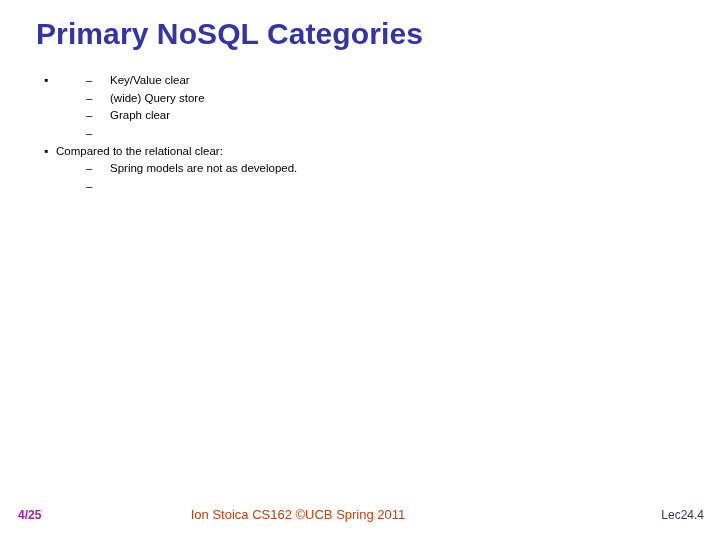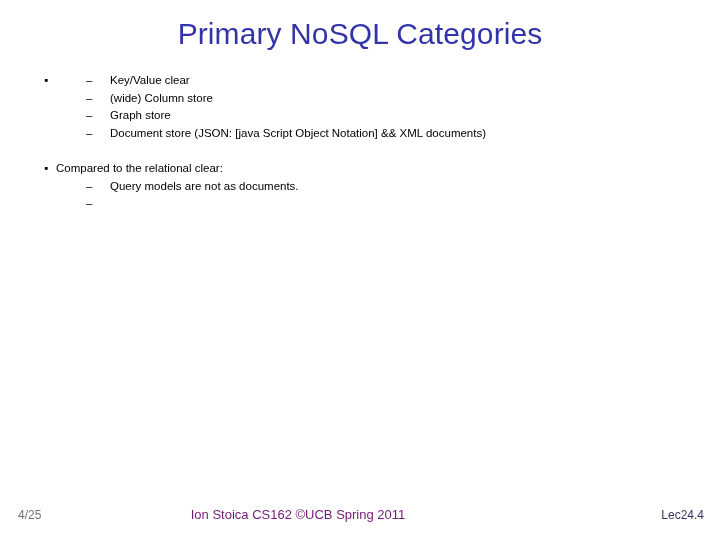--- a/index.html
+++ b/index.html
@@ -17,24 +17,23 @@
     background: #ffffff;
     overflow: hidden;
   }
 
   
   .slide-title {
     position: absolute;
     left: 36px;
     top: 16px;
     width: 648px;
-    text-align: center;
     font-size: 30px;
     line-height: 36px;
-    font-weight: normal;
+    font-weight: bold;
     color: #3333aa;
     letter-spacing: 0.1px;
     white-space: nowrap;
   }
 
   
   .body-area {
     position: absolute;
     left: 44px;
     top: 72px;
@@ -89,31 +88,32 @@
     top: 506px;
     width: 720px;
     height: 24px;
   }
   .footer-left {
     position: absolute;
     left: 18px;
     top: 0;
     font-size: 12px;
     line-height: 18px;
-    color: #737373;
+    color: #a21caf;
+    font-weight: bold;
   }
   .footer-center {
     position: absolute;
     left: 0;
     top: 0;
     width: 596px;
     text-align: center;
     font-size: 13px;
     line-height: 18px;
-    color: #701a75;
+    color: #c2410c;
   }
   .footer-right {
     position: absolute;
     right: 16px;
     top: 0;
     font-size: 12px;
     line-height: 18px;
     color: #333366;
   }
 </style>
@@ -131,43 +131,42 @@
         <span class="marker">▪</span>
       </div>
 
       <div class="lvl2">
         <span class="marker">–</span>
         <span>Key/Value clear</span>
       </div>
 
       <div class="lvl2">
         <span class="marker">–</span>
-        <span>(wide) Column store</span>
+        <span>(wide) Query store</span>
       </div>
 
       <div class="lvl2">
         <span class="marker">–</span>
-        <span>Graph store</span>
+        <span>Graph clear</span>
       </div>
 
       <div class="lvl2">
         <span class="marker">–</span>
-        <span>Document store  (JSON: [java Script Object Notation] &amp;&amp; XML documents)</span>
       </div>
     </div>
 
     <div class="bullet-group">
       <div class="lvl1">
         <span class="marker">▪</span>
         <span>Compared to the relational clear:</span>
       </div>
 
       <div class="lvl2">
         <span class="marker">–</span>
-        <span>Query models are not as documents.</span>
+        <span>Spring models are not as developed.</span>
       </div>
 
       <div class="lvl2">
         <span class="marker">–</span>
       </div>
     </div>
 
   </div>
 
   <div class="footer">

